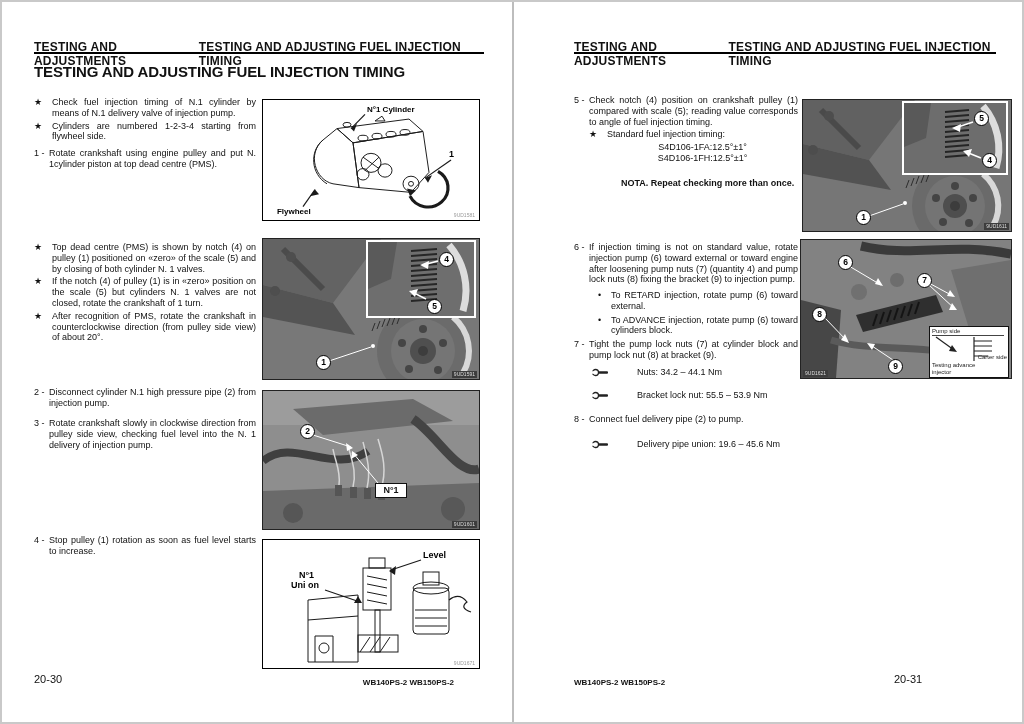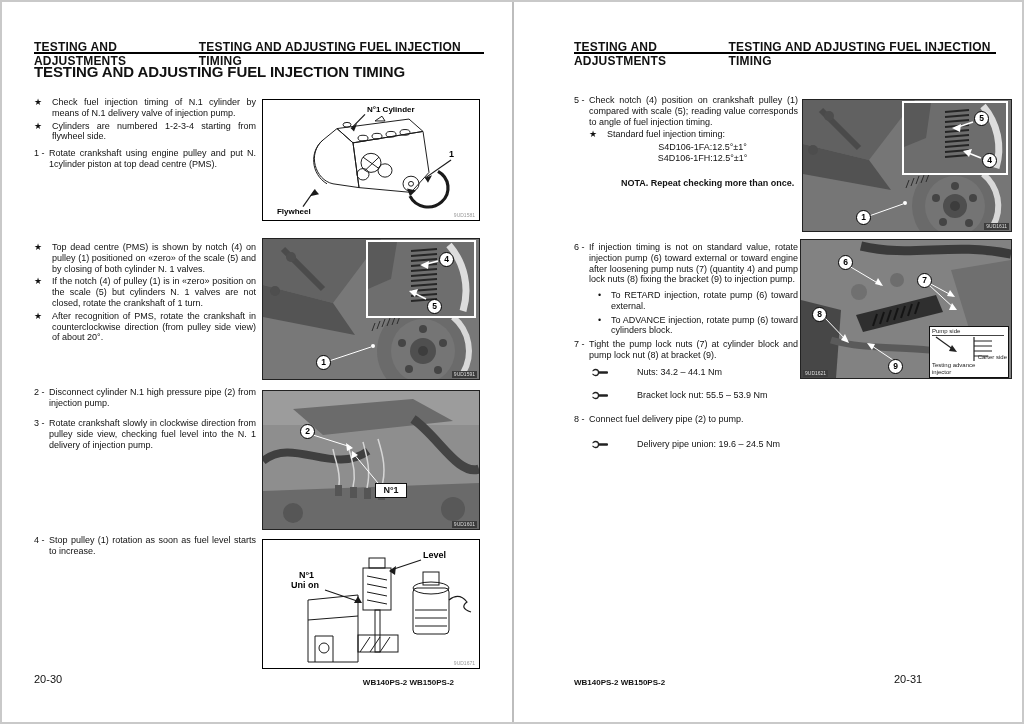--- a/index.html
+++ b/index.html
@@ -359,21 +359,21 @@
     </div>
     <div class="blk" style="top:437px">
       <div class="torq">
         <span class="wicon">
           <svg width="18" height="9" viewBox="0 0 18 9">
               <circle cx="4.5" cy="4.5" r="3" fill="none" stroke="#222" stroke-width="1.3"></circle>
               <rect x="0" y="3.2" width="3" height="2.6" fill="#fff"></rect>
               <rect x="7" y="3.3" width="10" height="2.4" rx="1" fill="#222"></rect>
             </svg>
         </span>
-        <span>Delivery pipe union: 19.6 – 24.5 Nm</span>
+        <span>Delivery pipe union: 19.6 – 45.6 Nm</span>
       </div>
     </div>
 
     <div class="fig pborder" style="left:288px;top:97px;width:210px;height:133px">
       <svg class="art" viewBox="0 0 208 131" preserveAspectRatio="none">
         <rect width="208" height="131" fill="#767676"></rect>
         <polygon points="0,0 112,0 66,60 0,44" fill="#616161"></polygon>
         <polygon points="0,44 66,60 88,90 0,74" fill="#525252"></polygon>
         <path d="M18 10 L56 48" stroke="#4a4a4a" stroke-width="6"></path>
         <circle cx="26" cy="16" r="5" fill="#4d4d4d"></circle>

